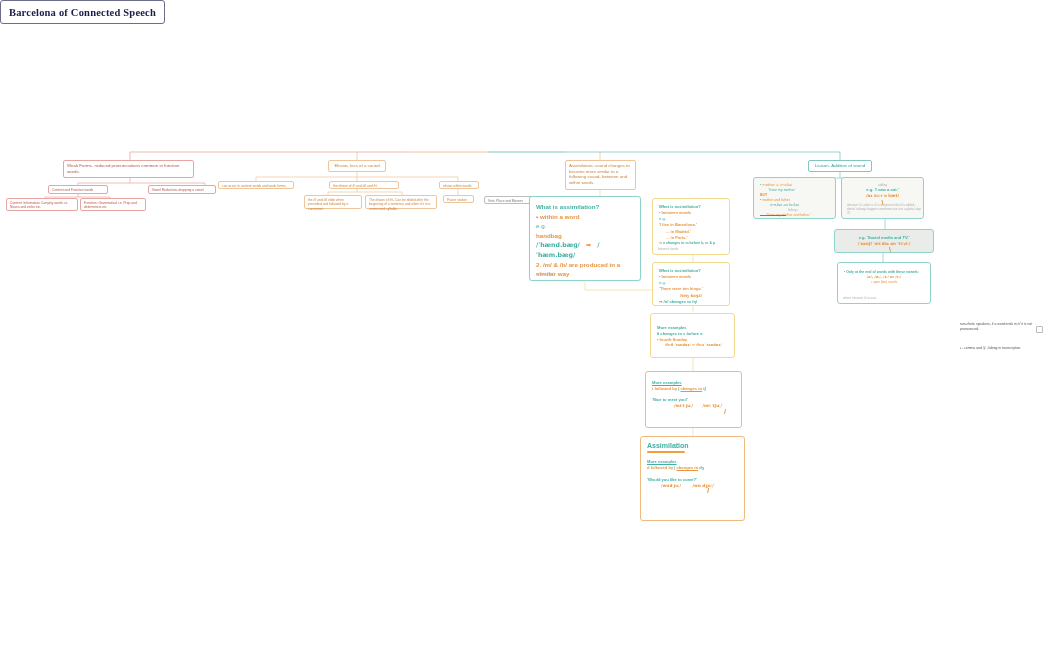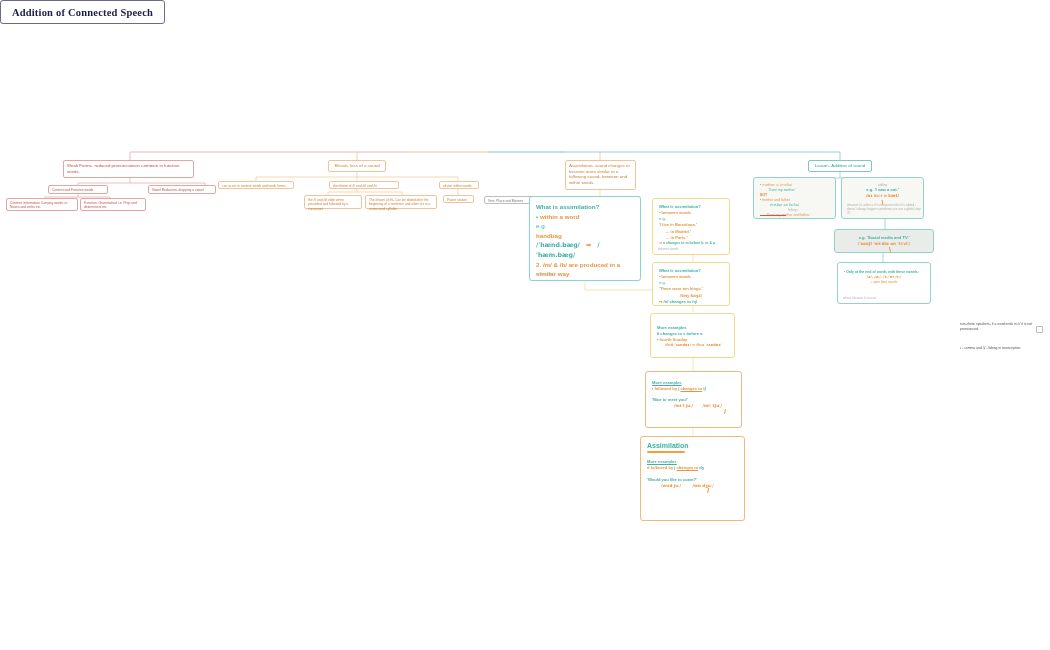--- a/index.html
+++ b/index.html
@@ -72,21 +72,21 @@
     <path d="M600,190 L600,196" stroke="#f3d98d" stroke-width=".7" fill="none"></path>
     <path d="M585,282 L585,290 M585,290 L693,290 M693,290 L693,312" stroke="#f3d98d" stroke-width=".7" fill="none"></path>
     <path d="M693,358 L693,372" stroke="#f3d98d" stroke-width=".7" fill="none"></path>
     <path d="M693,428 L693,436" stroke="#f3d98d" stroke-width=".7" fill="none"></path>
     <path d="M693,255 L693,262" stroke="#f3d98d" stroke-width=".7" fill="none"></path>
 
     <path d="M840,172 L840,178 M795,178 L885,178 M795,178 L795,181 M885,178 L885,181" stroke="#7fc8c0" stroke-width=".7" fill="none"></path>
     <path d="M885,218 L885,230 M883,253 L883,262" stroke="#7fc8c0" stroke-width=".7" fill="none"></path>
   </svg>
 
-  <div class="title-node" style="left:403px;top:128px;width:163px;height:22px;">Addition of Connected Speech</div>
+  <div class="title-node" style="left:403px;top:128px;width:163px;height:22px;">Barcelona of Connected Speech</div>
 
   <div class="node b-red n-hdr" style="left:63px;top:160px;width:131px;height:18px;">Weak Forms- reduced pronunciations common in function words.</div>
 
   <div class="node b-red n-sm" style="left:48px;top:185px;width:60px;height:9px;">Content and Function words</div>
   <div class="node b-red n-sm" style="left:148px;top:185px;width:68px;height:9px;">Vowel Reduction- dropping a vowel</div>
 
   <div class="node b-red n-sm" style="left:6px;top:198px;width:72px;height:13px;">Content: Information Carrying words i.e. Nouns and verbs etc.</div>
   <div class="node b-red n-sm" style="left:80px;top:198px;width:66px;height:13px;">Function: Grammatical i.e. Prep and determiners etc</div>
 
   <div class="node b-orange n-hdr" style="left:328px;top:160px;width:58px;height:12px;display:flex;align-items:center;justify-content:center;">Elision- loss of a sound</div>

